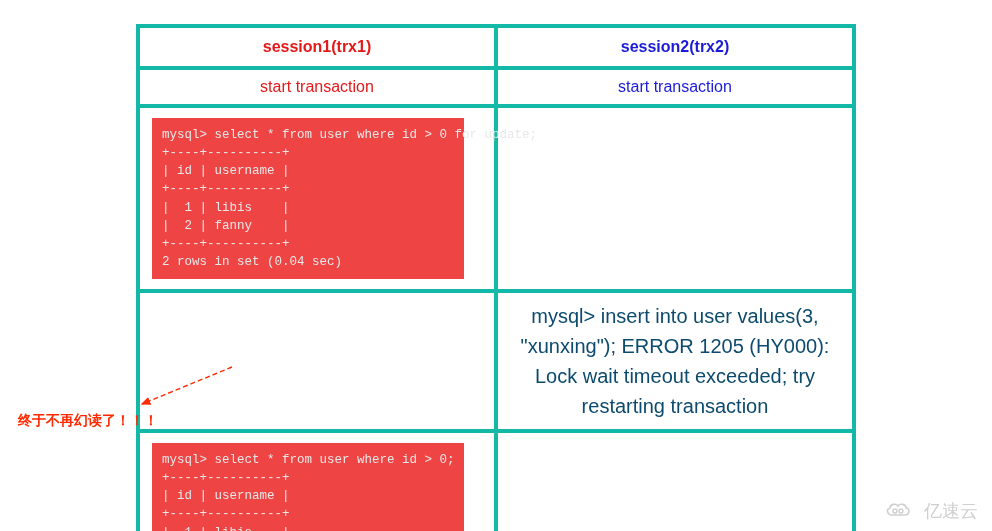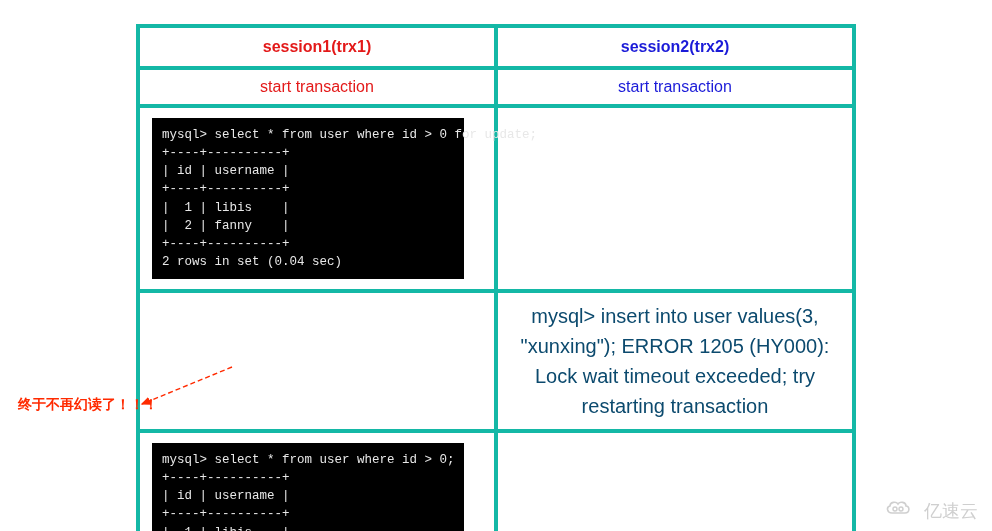--- a/index.html
+++ b/index.html
@@ -30,21 +30,21 @@
   table.grid th {
     font-weight: bold;
     font-size: 16px;
     text-align: center;
     padding: 10px;
   }
   .c-red { color: #e31919; }
   .c-blue { color: #1b1bd8; margin-top: 30px; }
   .center { text-align: center; font-size: 16px; }
   .term {
-    background: #000000;
+    background: #ef4444;
     color: #e8e8e8;
     font-family: "Consolas", "Menlo", "Courier New", monospace;
     font-size: 12.5px;
     line-height: 1.45;
     padding: 8px 10px;
     white-space: pre;
     margin: 2px;
     width: 312px;
   }
   .blue-block {
@@ -52,42 +52,42 @@
     text-align: center;
     font-size: 20px;
     line-height: 1.5;
     padding: 18px 12px;
   }
   .tall-cell { height: 110px; }
 
   .annotation {
     position: absolute;
     left: 18px;
-    top: 396px;
+    top: 412px;
     color: #ff2a00;
     font-weight: bold;
     font-size: 14px;
     white-space: nowrap;
   }
   .arrow-svg {
     position: absolute;
     left: 124px;
     top: 362px;
     pointer-events: none;
   }
 
   .watermark {
     position: absolute;
     right: 14px;
     bottom: 8px;
     color: #c7c7c7;
     font-size: 18px;
     font-weight: 500;
     display: flex;
-    align-items: flex-start;
+    align-items: center;
     gap: 12px;
     opacity: 0.85;
   }
   .watermark-icon {
     font-size: 20px;
     line-height: 1;
   }
 </style>
 </head>
 <body>

